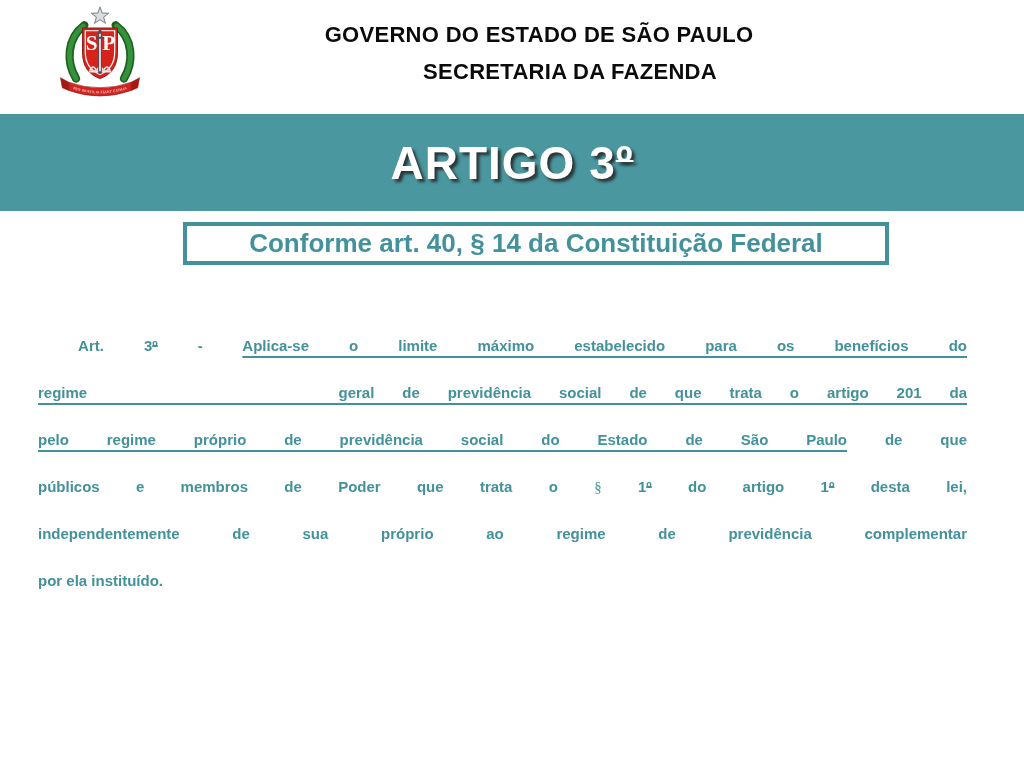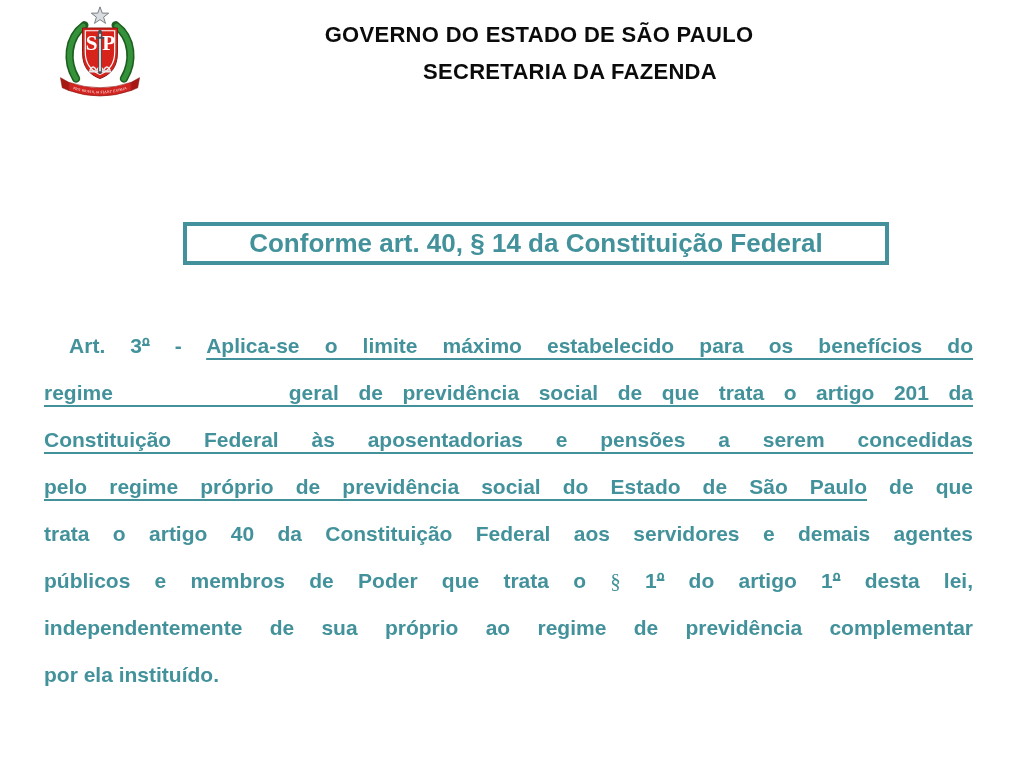--- a/index.html
+++ b/index.html
@@ -73,23 +73,22 @@
     color: var(--text-teal, #43929b);
   }
 
   
   .paragraph {
     position: absolute;
     left: 38px;
     top: 322px;
     width: 929px;
     color: var(--text-teal, #43929b);
-    font-size: 21px;
+    font-size: 15px;
     font-weight: bold;
-    margin-left: 6px;
   }
   .pline {
     height: 47px;
     line-height: 47px;
     text-align: justify;
   }
   .pline.just { text-align-last: justify; }
   .u {
     text-decoration: underline;
     text-decoration-thickness: 2px;
@@ -150,29 +149,30 @@
       <path id="mottoPath" d="M18,90.5 Q50,101.5 82,90.5" fill="none"></path>
       <text font-family="Liberation Serif, DejaVu Serif, serif" font-size="3.9" fill="#FFFFFF" letter-spacing="0.25">
         <textPath href="#mottoPath" startOffset="4%">PRO BRASILIA FIANT EXIMIA</textPath>
       </text>
     </g>
   </svg>
 
   <div class="gov-line gov-line1">GOVERNO DO ESTADO DE SÃO PAULO</div>
   <div class="gov-line gov-line2">SECRETARIA DA FAZENDA</div>
 
+  <div class="band">
+    <h1><span>ARTIGO 3</span><span class="ord">º</span></h1>
+  </div>
 
   <div class="callout">
     <span>Conforme art. 40, § 14 da Constituição Federal</span>
   </div>
 
   <div class="paragraph">
       <div class="pline just"><span>&nbsp;Art. 3</span><span class="ord">º</span><span> - </span><span class="u">Aplica-se o limite máximo estabelecido para os benefícios do</span></div>
       <div class="pline just"><span class="u">regime&nbsp;&nbsp;&nbsp;&nbsp;&nbsp;&nbsp;&nbsp;&nbsp; geral de previdência social de que trata o artigo 201 da</span></div>
-      <div class="pline just"><span class="u">Constituição Federal às aposentadorias e pensões a serem concedidas</span></div>
       <div class="pline just"><span class="u">pelo regime próprio de previdência social do Estado de São Paulo</span><span> de que</span></div>
-      <div class="pline just"><span>trata o artigo 40 da Constituição Federal aos servidores e demais agentes</span></div>
       <div class="pline just"><span>públicos e membros de Poder que trata o </span><span class="sect">§</span><span> 1</span><span class="ord">º</span><span> do artigo 1</span><span class="ord">º</span><span> desta lei,</span></div>
       <div class="pline just"><span>independentemente de sua próprio ao regime de previdência complementar</span></div>
       <div class="pline"><span>por ela instituído.</span></div>
     </div>
 
 </div>
 
 </body></html>

